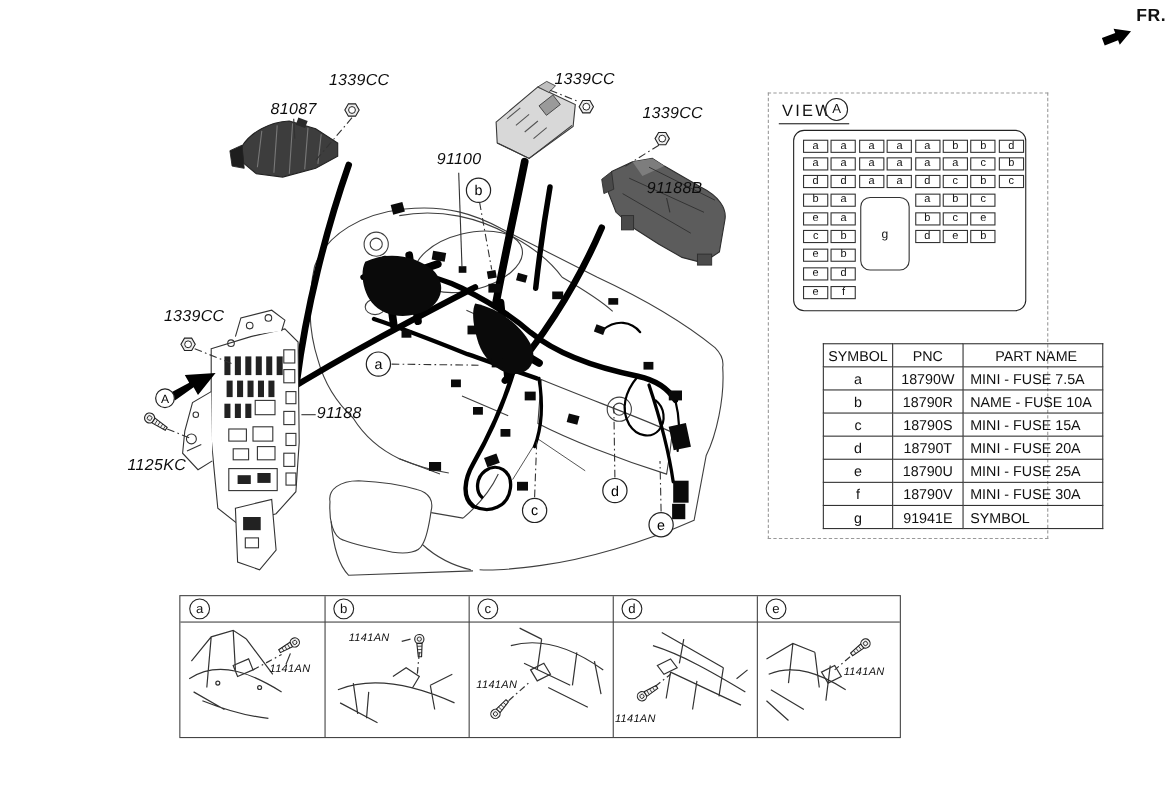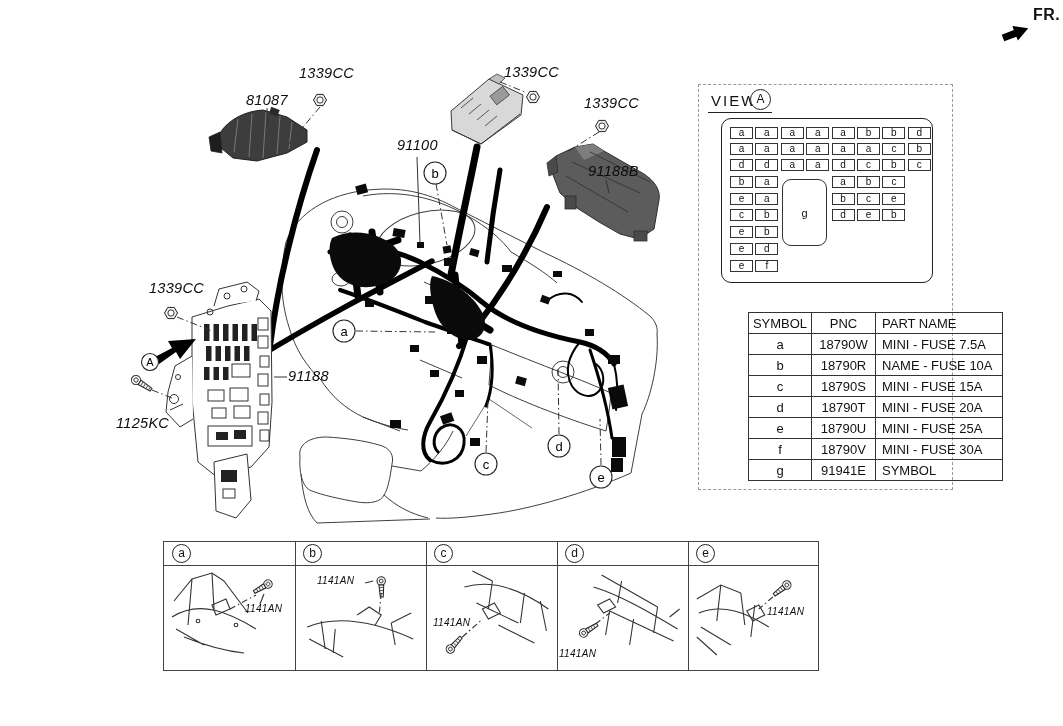--- a/index.html
+++ b/index.html
@@ -323,21 +323,21 @@
         </div>
       <div id="switch-blank">
         <span>g</span>
       </div>
     </div>
     <table id="symbol-table">
       <thead>
           <tr>
             <th style="width: 62px;">SYMBOL</th>
             <th style="width: 63px;">PNC</th>
-            <th class="pname" style="width: 120px;">PART NAME</th>
+            <th class="pname" style="width: 120px; text-align: center;">PART NAME</th>
           </tr>
         </thead>
       <tbody>
           <tr>
             <td>a</td>
             <td>18790W</td>
             <td class="pname">MINI - FUSE 7.5A</td>
           </tr>
           <tr>
             <td>b</td>

